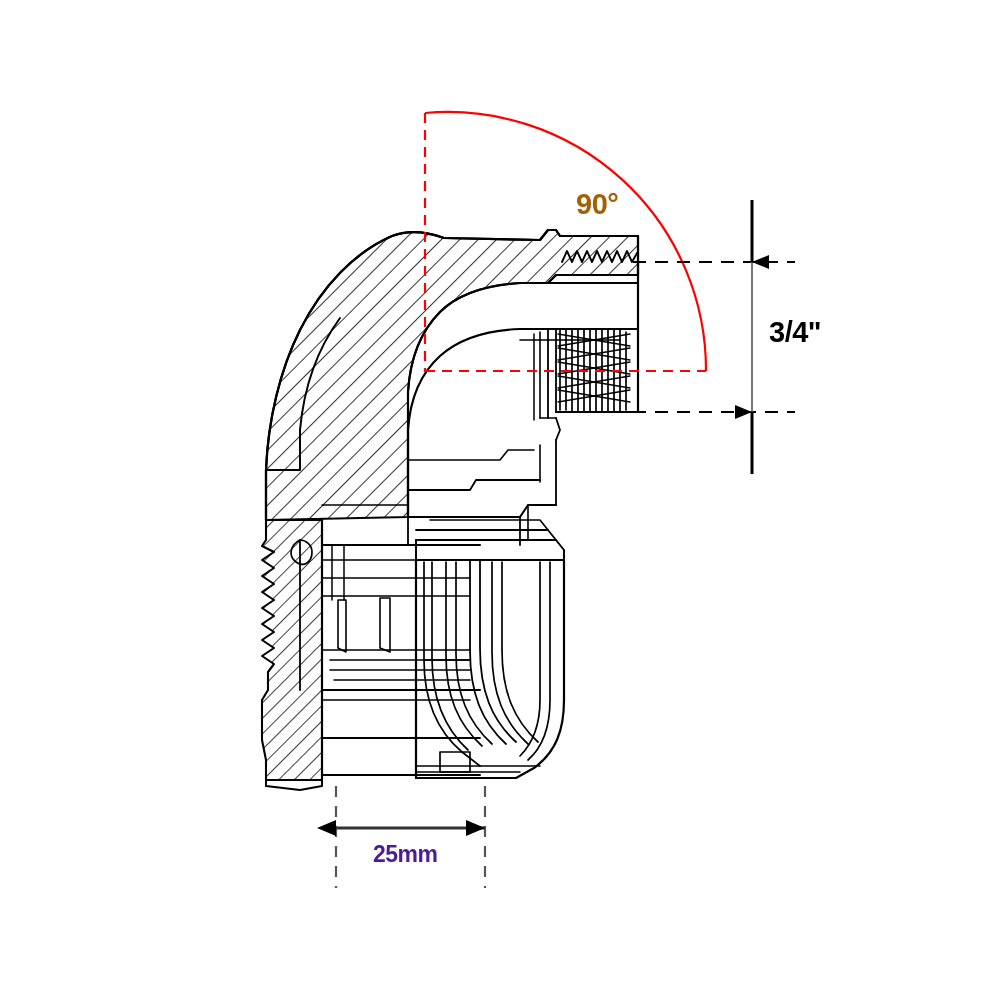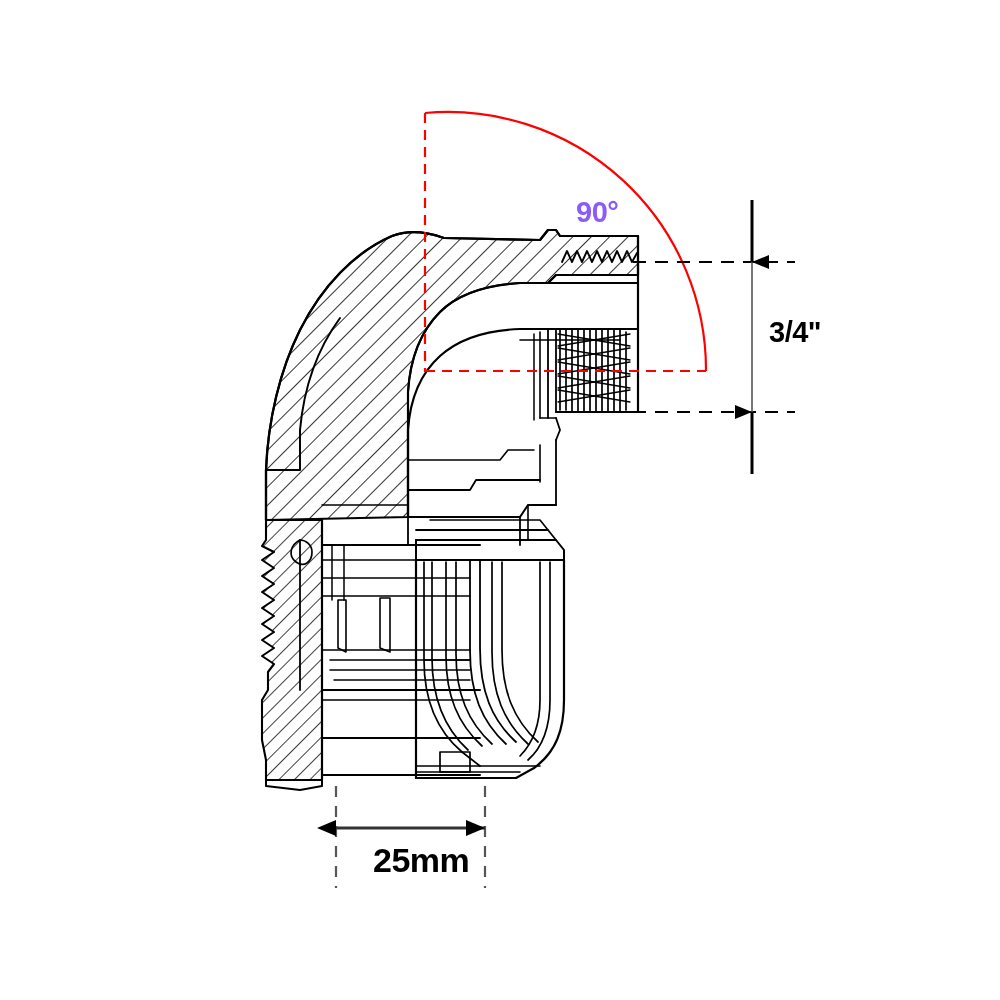--- a/index.html
+++ b/index.html
@@ -30,34 +30,33 @@
     position: absolute;
     font-weight: bold;
     white-space: nowrap;
     line-height: 1;
     letter-spacing: -0.5px;
   }
   #label-90 {
     left: 576px;
     top: 190px;
     font-size: 29px;
-    color: #8b5cf6;
-    margin-top: 8px;
+    color: #a16207;
   }
   #label-34 {
     left: 769px;
     top: 318px;
     font-size: 29px;
     color: #000000;
   }
   #label-25mm {
     left: 373px;
     top: 843px;
-    font-size: 34px;
-    color: #000000;
+    font-size: 23px;
+    color: #4c1d95;
   }
 </style>
 </head>
 <body>
 
 <div id="stage">
 
   <svg id="drawing" viewBox="0 0 1000 1000" xmlns="http://www.w3.org/2000/svg">
 
     <defs>

